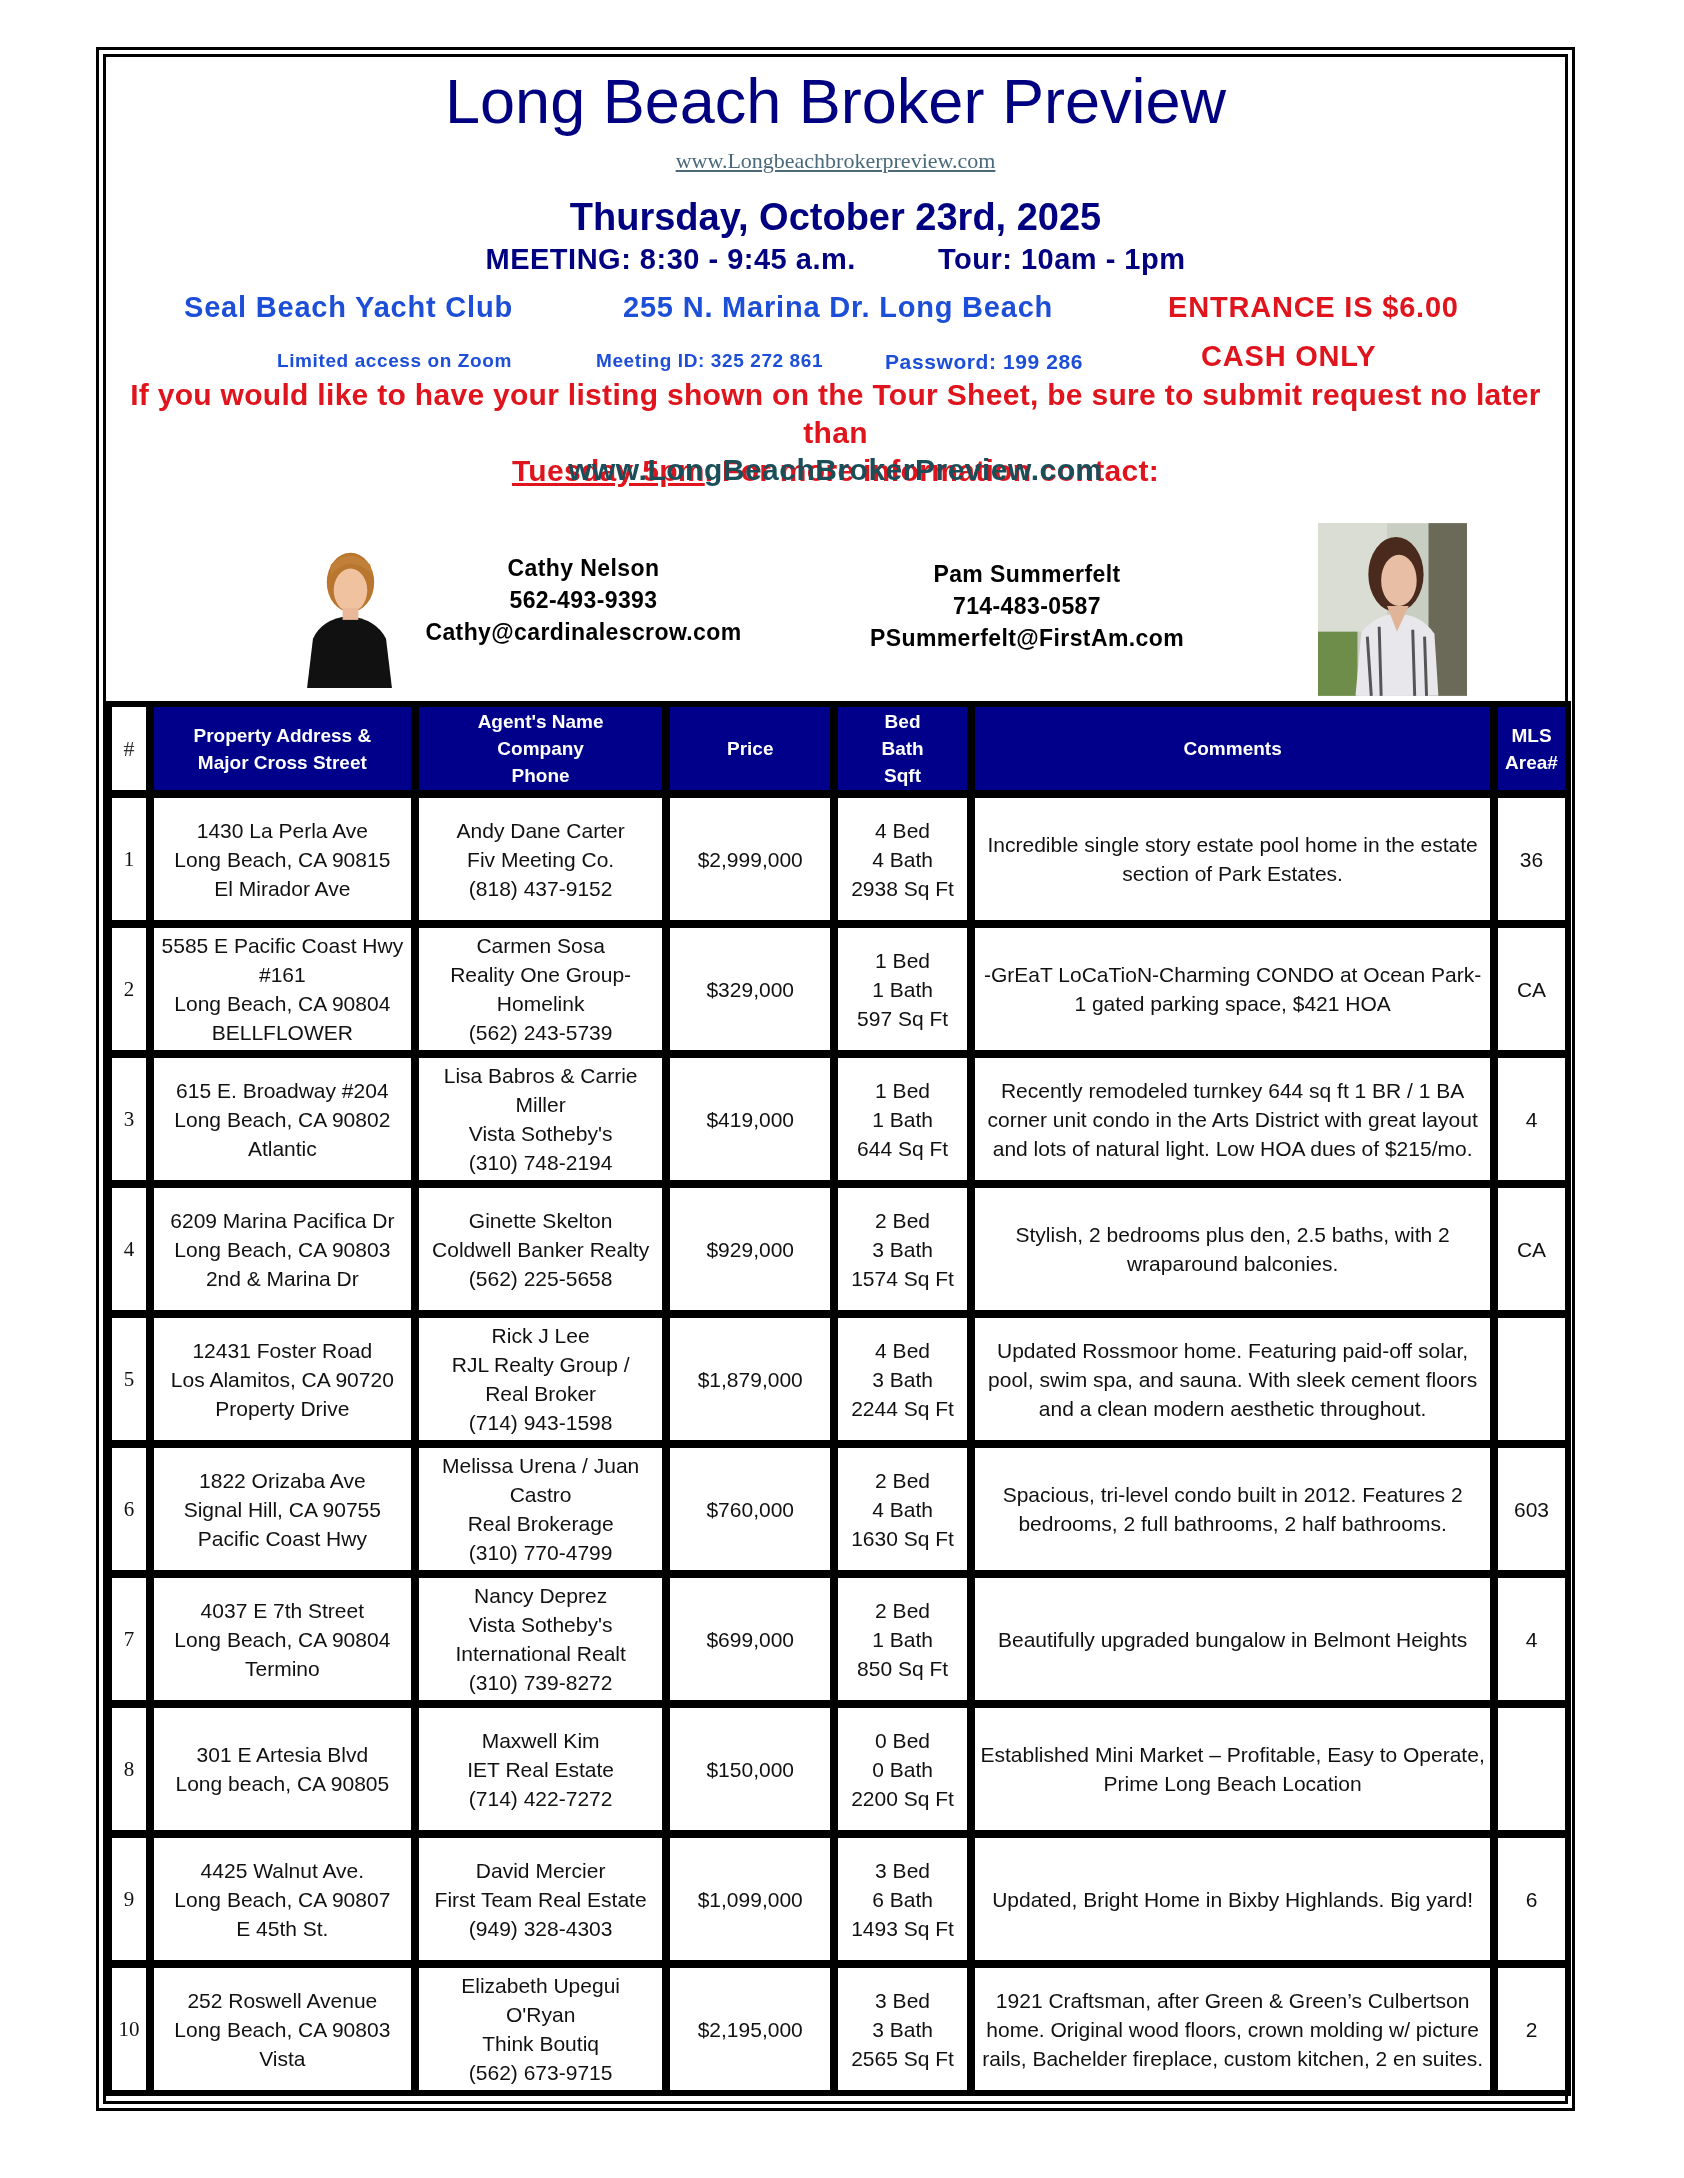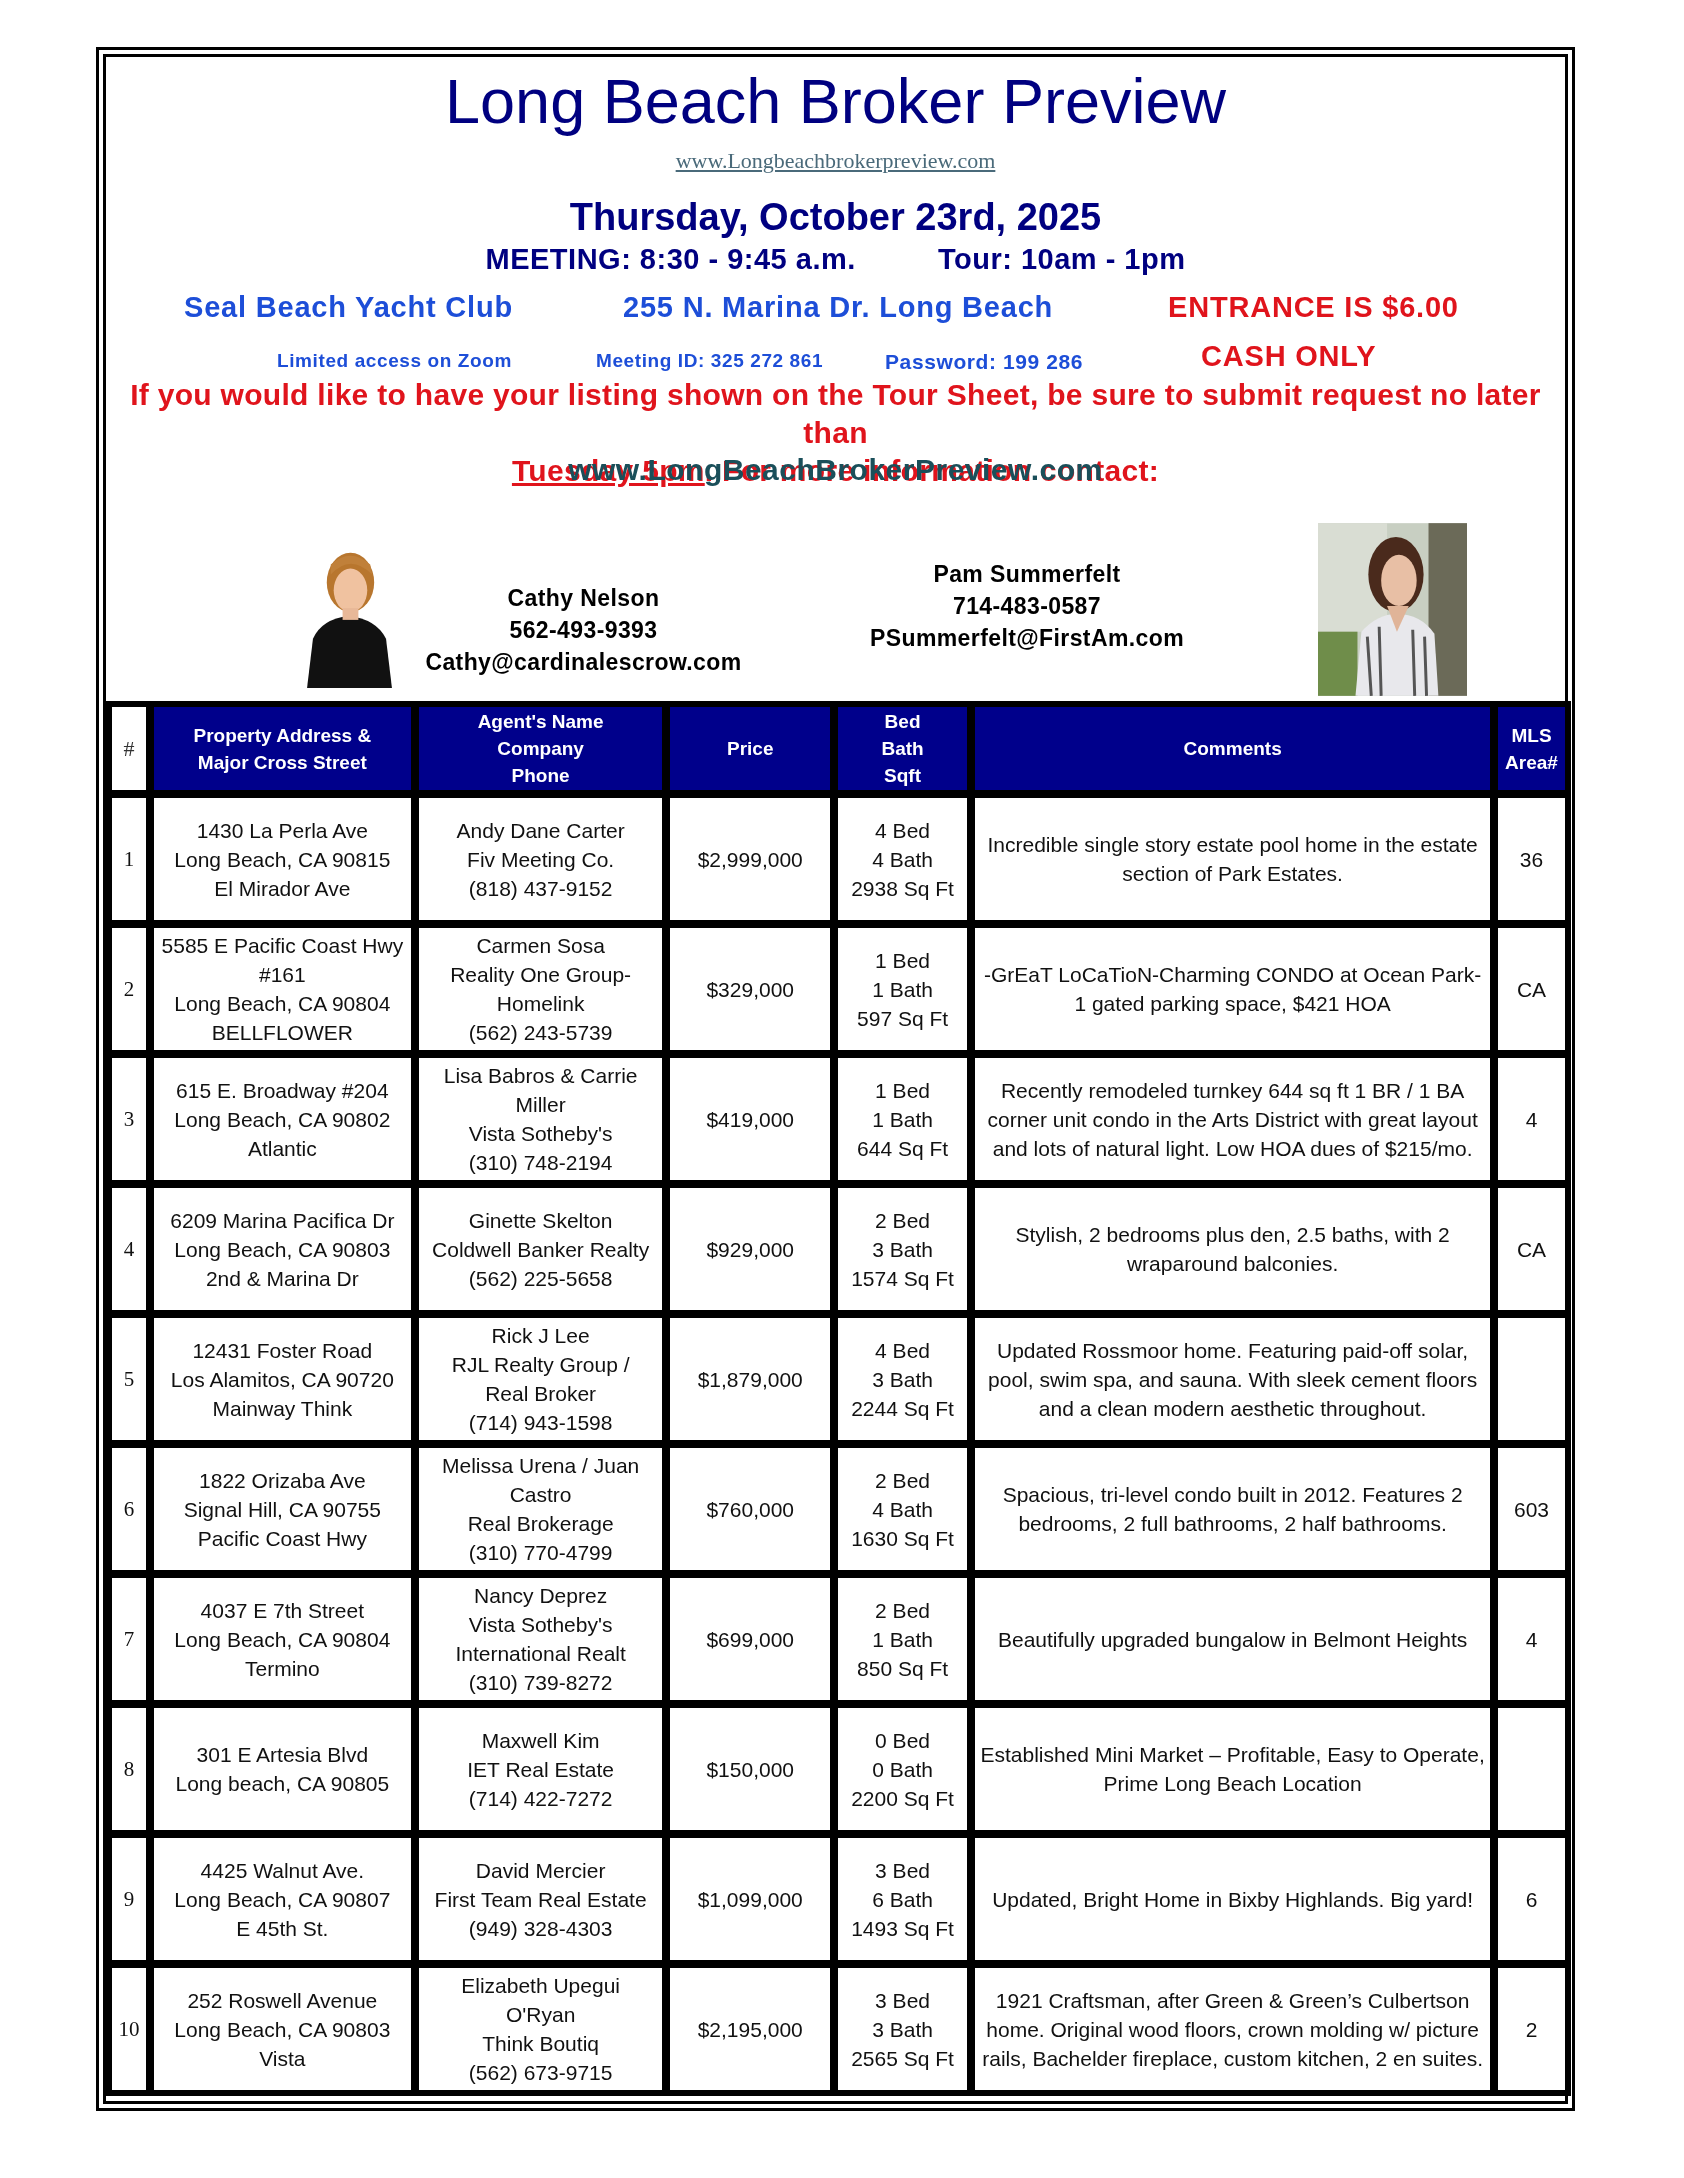--- a/index.html
+++ b/index.html
@@ -85,21 +85,21 @@
       <div class="photo" style="left:181px; top:478px; width:124px; height:153px;">
         <svg width="124" height="153" viewBox="0 0 125 155">
           <rect width="125" height="155" fill="#ffffff"></rect>
           <path d="M20 155 L26 105 Q35 85 62 82 Q90 85 100 105 L106 155 Z" fill="#111"></path>
           <ellipse cx="64" cy="48" rx="24" ry="30" fill="#b8762e"></ellipse>
           <ellipse cx="64" cy="56" rx="17" ry="22" fill="#f0c2a0"></ellipse>
           <path d="M44 40 Q64 18 86 40 L84 30 Q64 12 44 30 Z" fill="#c0803a"></path>
           <rect x="56" y="74" width="16" height="12" fill="#e8b898"></rect>
         </svg>
       </div>
-      <div class="contact" style="left:297px; top:525px; width:361px;">
+      <div class="contact" style="left:297px; top:495px; width:361px;">
         <div>Cathy Nelson</div>
         <div>562-493-9393</div>
         <div>Cathy@cardinalescrow.com</div>
       </div>
       <div class="contact" style="left:738px; top:501px; width:366px;">
         <div>Pam Summerfelt</div>
         <div>714-483-0587</div>
         <div>PSummerfelt@FirstAm.com</div>
       </div>
 
@@ -239,21 +239,21 @@
               <div>1574 Sq Ft</div>
             </td>
             <td class="comments">Stylish, 2 bedrooms plus den, 2.5 baths, with 2 wraparound balconies.</td>
             <td>CA</td>
           </tr>
           <tr>
             <td class="num">5</td>
             <td>
               <div>12431 Foster Road</div>
               <div>Los Alamitos, CA 90720</div>
-              <div>Mainway Think</div>
+              <div>Property Drive</div>
             </td>
             <td>
               <div>Rick J Lee</div>
               <div>RJL Realty Group /</div>
               <div>Real Broker</div>
               <div>(714) 943-1598</div>
             </td>
             <td>$1,879,000</td>
             <td>
               <div>4 Bed</div>

